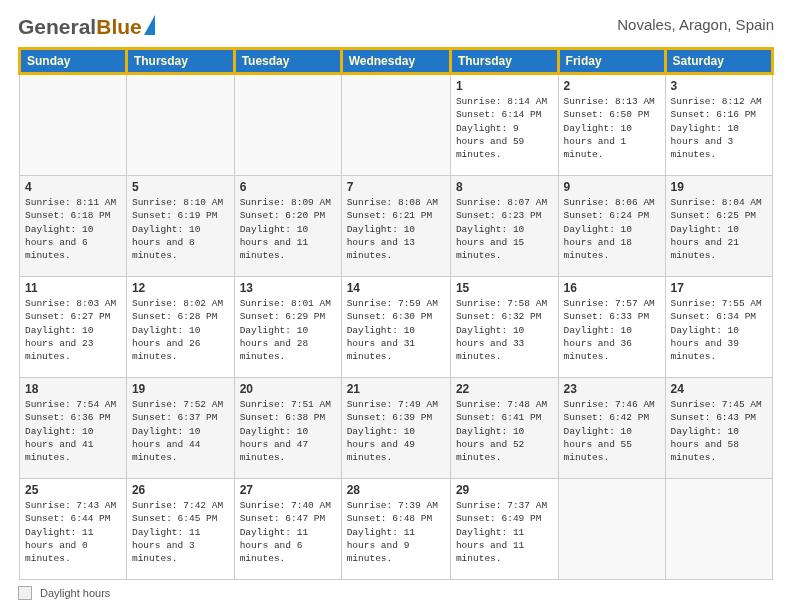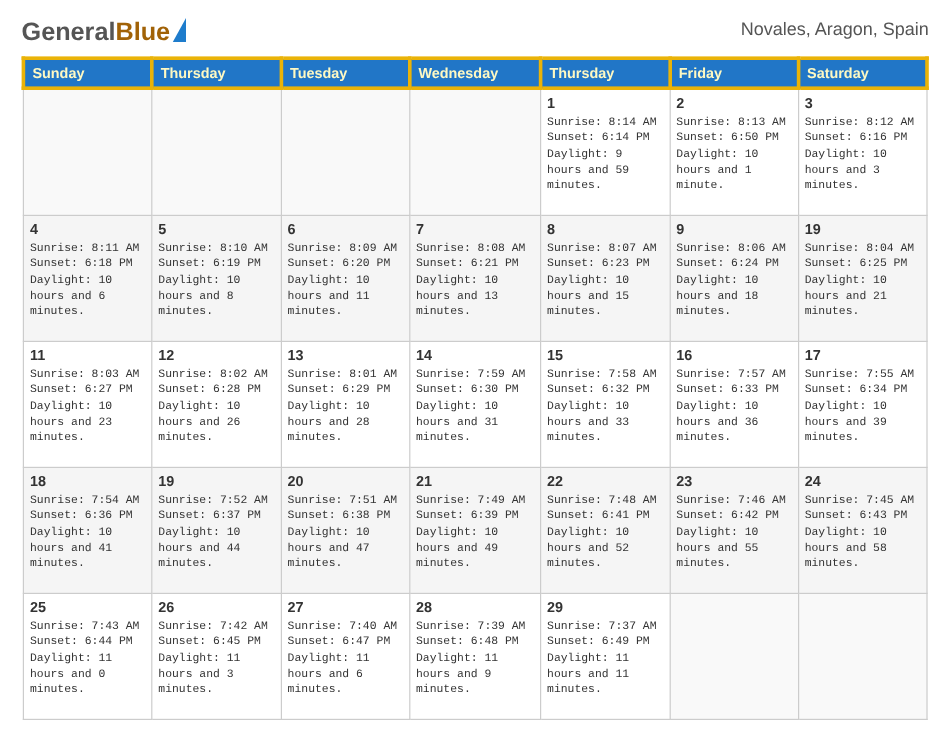--- a/index.html
+++ b/index.html
@@ -347,13 +347,17 @@
 Sunset: 6:49 PM
 Daylight: 11 hours
 and 11 minutes.</div>
           </td>
           <td class="empty"></td>
           <td class="empty"></td>
         </tr>
       </tbody>
   </table>
 
+  <div class="footer">
+    <span class="daylight-box"></span>
+    <span>Daylight hours</span>
+  </div>
 </div>
 
 </body></html>

